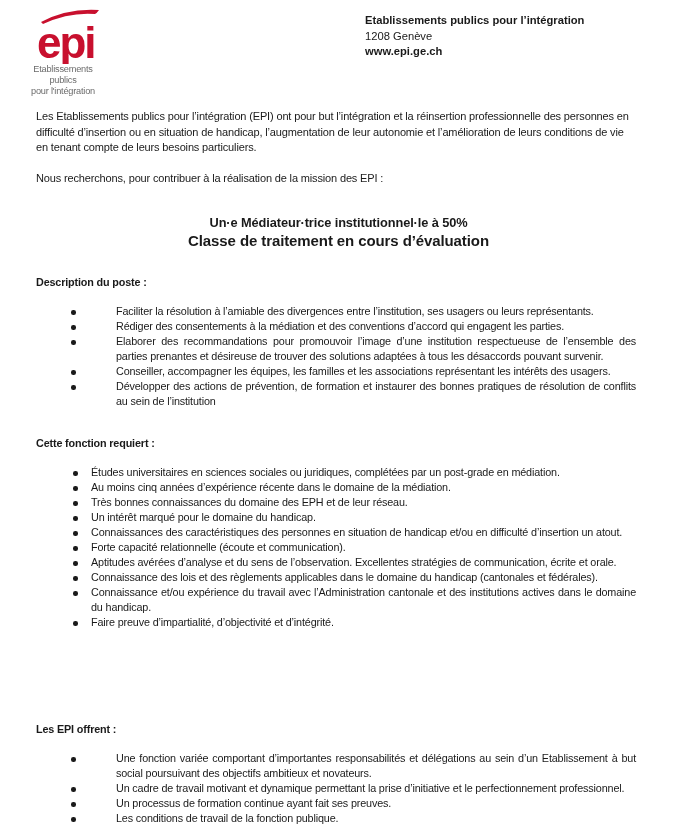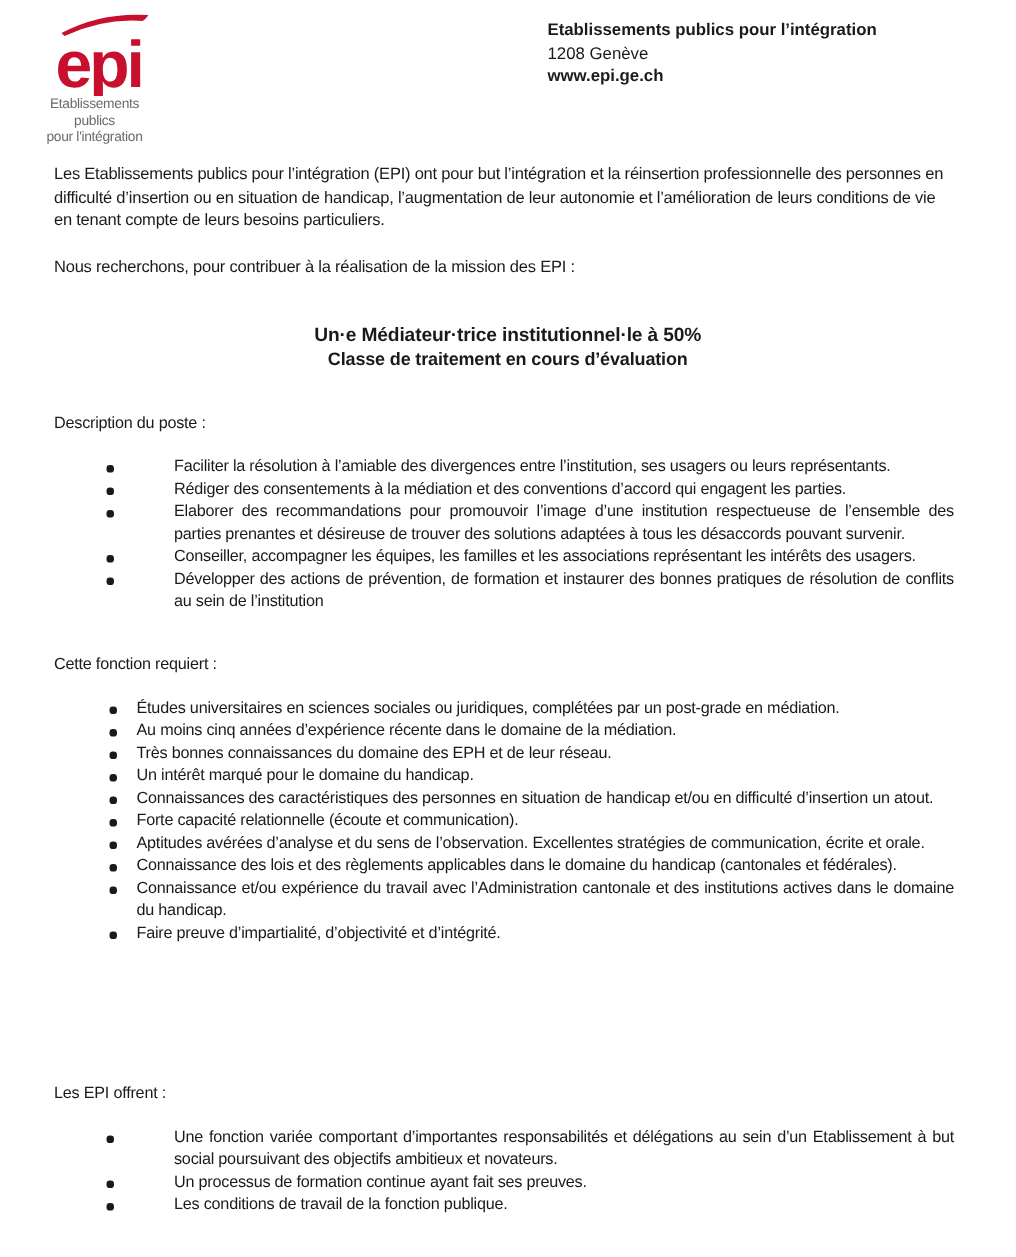--- a/index.html
+++ b/index.html
@@ -16,23 +16,23 @@
     .org {
       position: absolute; left: 365px; top: 13px; font-size: 11.2px; line-height: 15.5px;
     }
     .org .b { font-weight: bold; }
     .para {
       position: absolute; left: 36px; width: 600px; font-size: 11px; line-height: 15.5px;
       letter-spacing: -0.15px;
     }
     .title-block { position: absolute; left: 0; width: 677px; text-align: center; }
     .title { font-weight: bold; font-size: 12.8px; top: 215px; letter-spacing: -0.1px; }
-    .subtitle { font-weight: bold; font-size: 12px; top: 232px; letter-spacing: -0.1px; }
+    .subtitle { font-weight: bold; font-size: 15px; top: 232px; letter-spacing: -0.1px; }
     .heading {
-      position: absolute; left: 36px; font-weight: normal; font-size: 10.8px; letter-spacing: -0.15px;
+      position: absolute; left: 36px; font-weight: bold; font-size: 10.8px; letter-spacing: -0.15px;
     }
     ul.list {
       position: absolute; left: 0; width: 636px; margin: 0; padding: 0; list-style: none;
       font-size: 10.8px; line-height: 15px; letter-spacing: -0.15px;
     }
     ul.list li {
       position: relative; padding-left: 116px; text-align: justify;
     }
     ul.list li::before {
       content: ""; position: absolute; left: 71px; top: 6px; width: 4.5px; height: 4.5px;
@@ -86,15 +86,16 @@
   <li>Forte capacité relationnelle (écoute et communication).</li>
   <li>Aptitudes avérées d’analyse et du sens de l’observation. Excellentes stratégies de communication, écrite et orale.</li>
   <li>Connaissance des lois et des règlements applicables dans le domaine du handicap (cantonales et fédérales).</li>
   <li>Connaissance et/ou expérience du travail avec l’Administration cantonale et des institutions actives dans le domaine du handicap.</li>
   <li>Faire preuve d’impartialité, d’objectivité et d’intégrité.</li>
 </ul>
 
 <div class="heading" style="top:723px;">Les EPI offrent :</div>
 <ul class="list" style="top:751px;">
   <li>Une fonction variée comportant d’importantes responsabilités et délégations au sein d’un Etablissement à but social poursuivant des objectifs ambitieux et novateurs.</li>
+  <li>Un cadre de travail motivant et dynamique permettant la prise d’initiative et le perfectionnement professionnel.</li>
   <li>Un processus de formation continue ayant fait ses preuves.</li>
   <li>Les conditions de travail de la fonction publique.</li>
 </ul>
 
 </body></html>

